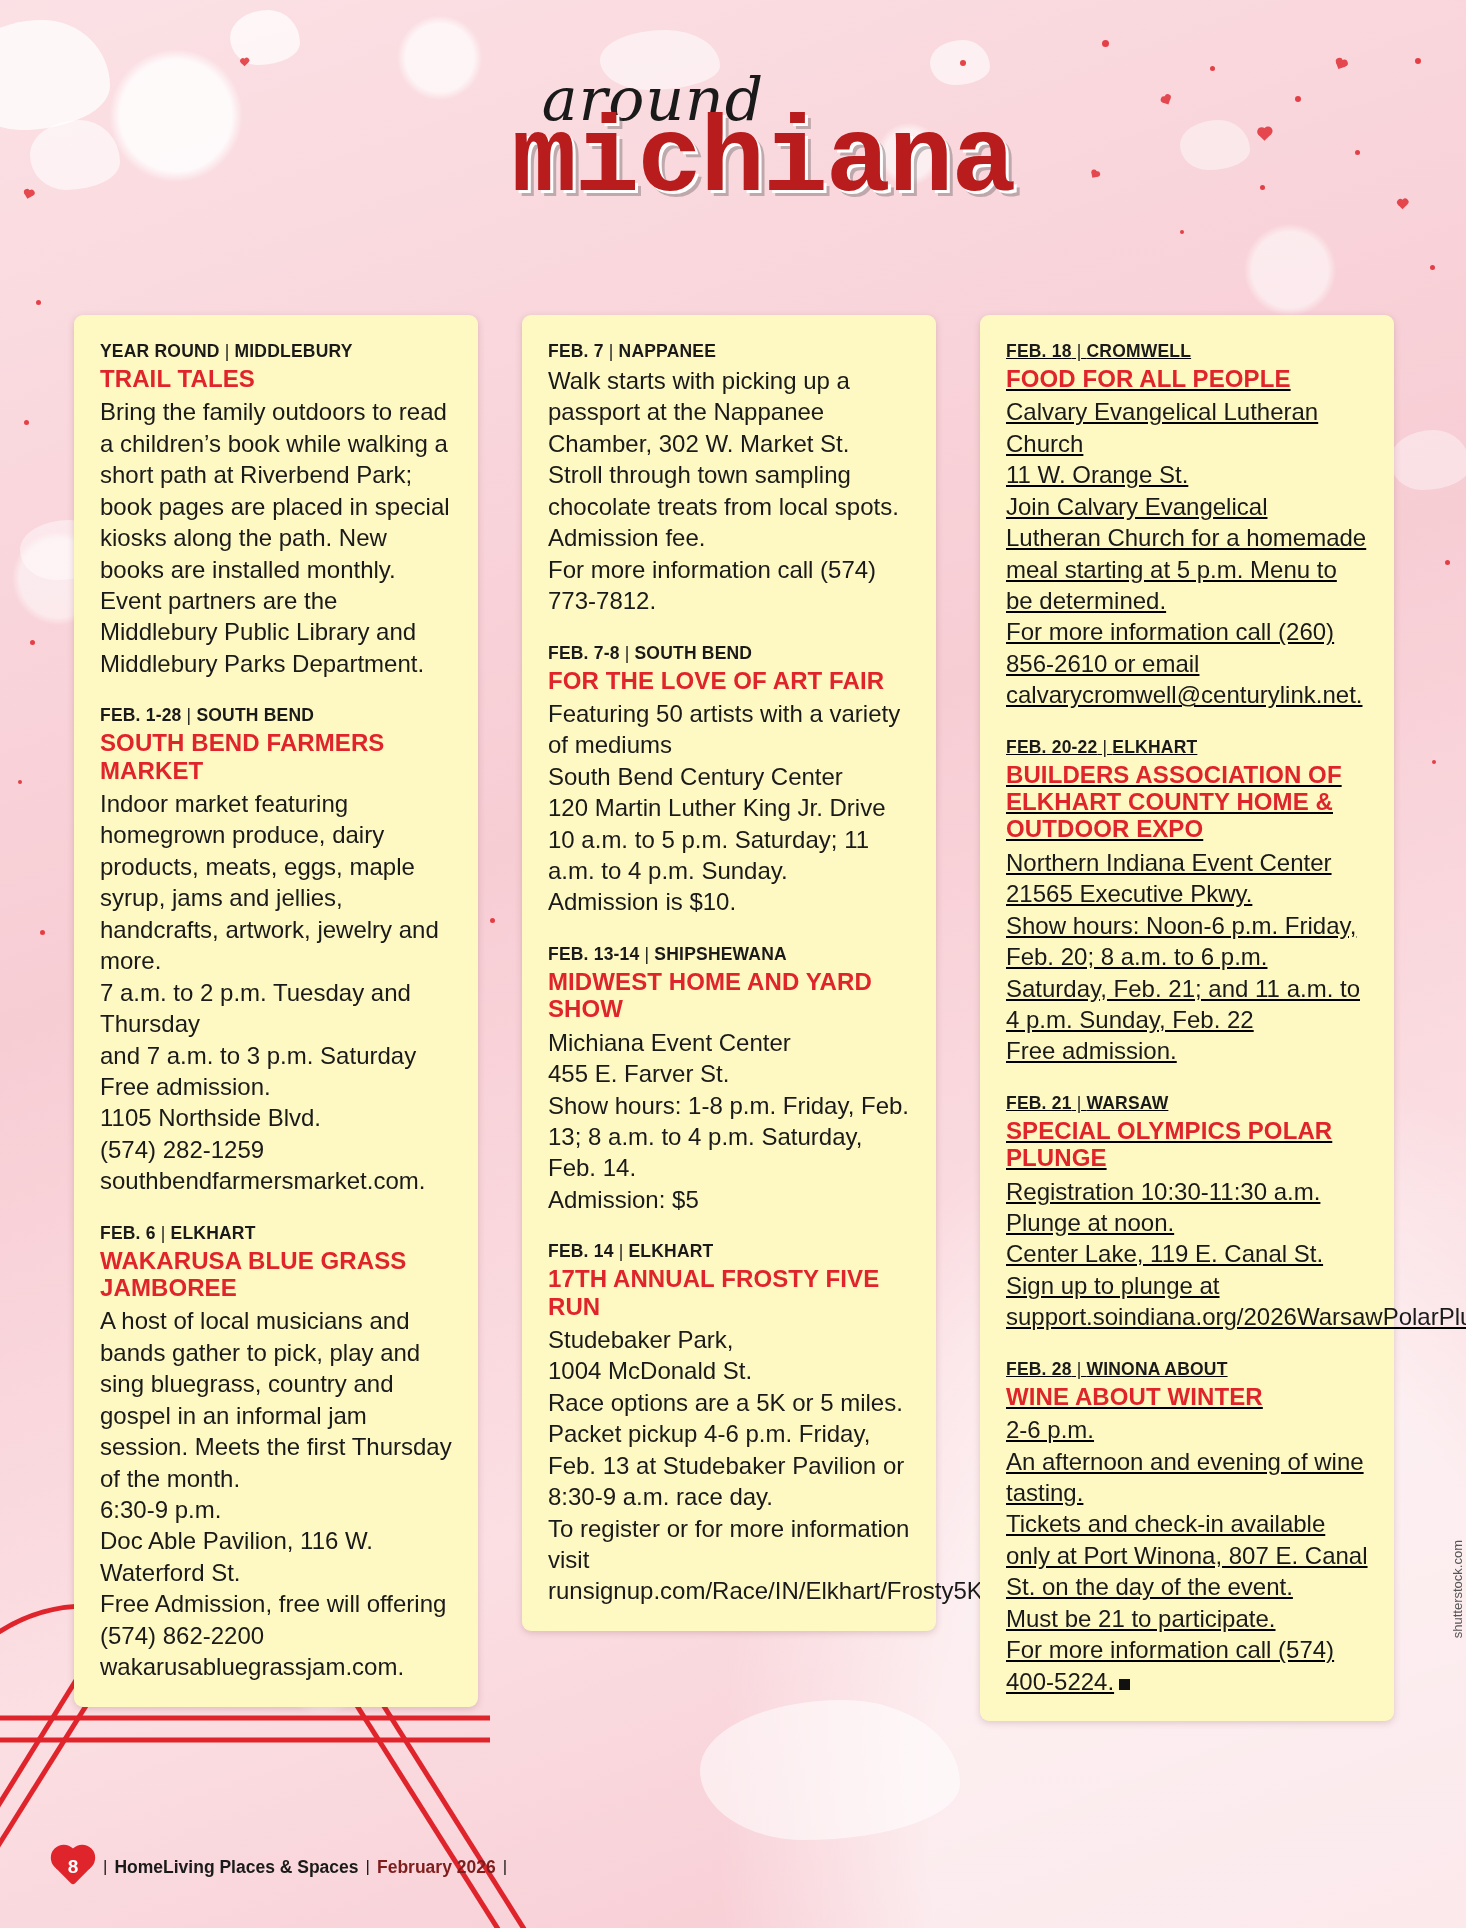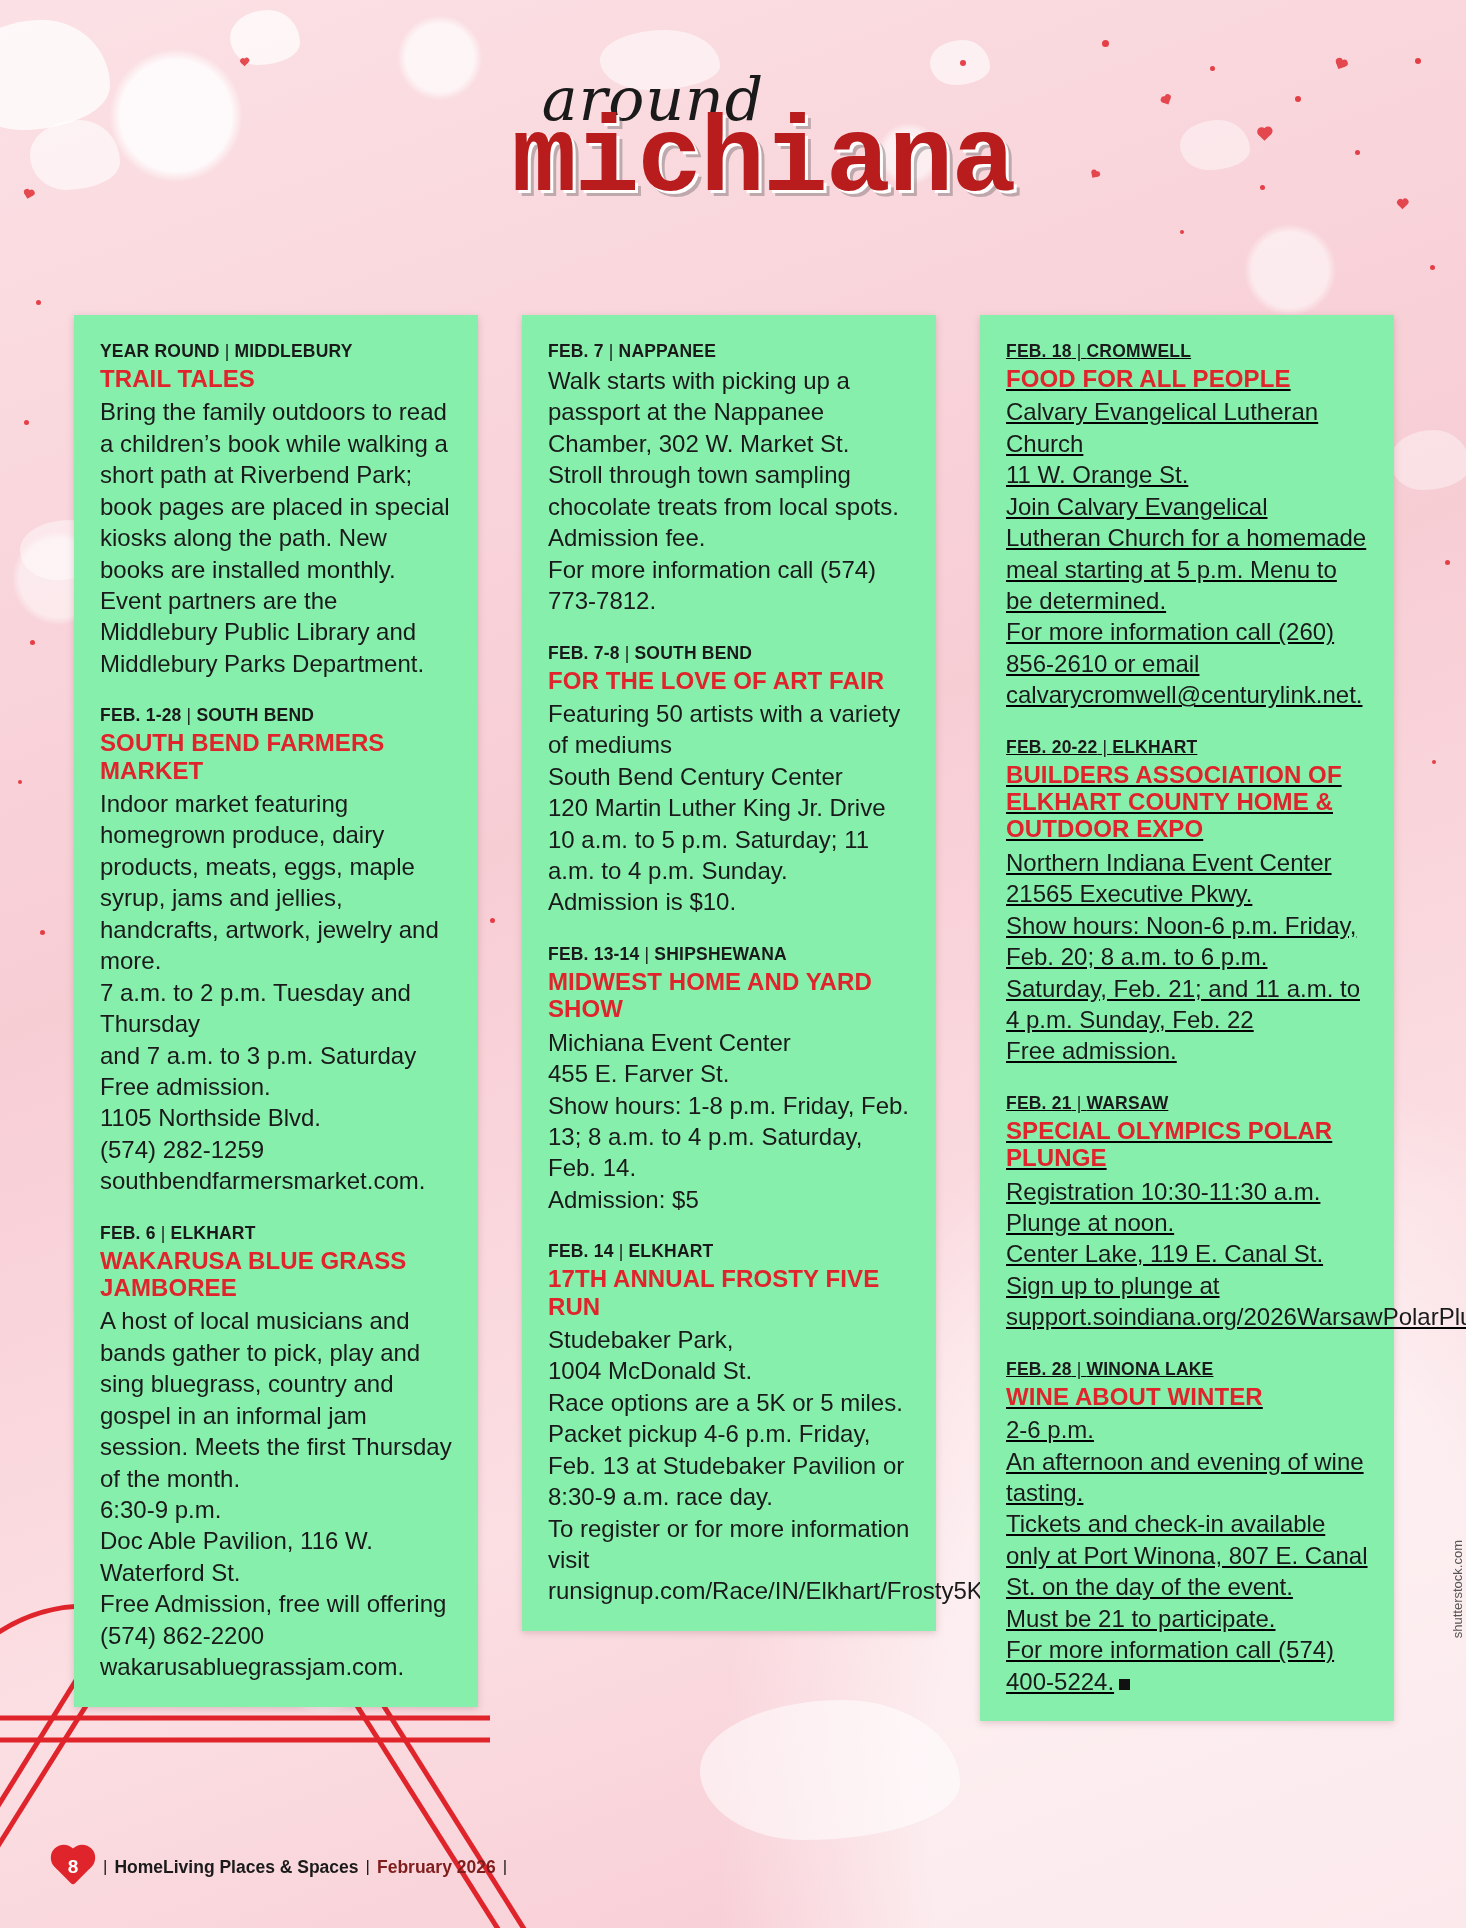--- a/index.html
+++ b/index.html
@@ -119,24 +119,25 @@
     top: 315px;
     left: 74px;
     width: 1320px;
     display: flex;
     gap: 44px;
     z-index: 3;
     align-items: flex-start;
   }
   .col {
     width: 410px;
-    background: #86efac;
+    background: #fef9c3;
     box-shadow: 0 2px 7px rgba(120, 60, 70, .22);
     padding: 26px 26px 24px 26px;
     box-sizing: border-box;
+    border-radius: 9px;
   }
   .col.c1 { width: 414px; }
   .col.c2 { width: 414px; }
   .col.c3 { width: 414px; text-decoration: underline; }
 
   .event { margin-bottom: 26px; }
   .event:last-child { margin-bottom: 0; }
 
   .meta {
     font-family: "Liberation Sans", sans-serif;
@@ -439,21 +440,21 @@
       <div class="title">SPECIAL OLYMPICS
 POLAR PLUNGE</div>
       <div class="body">Registration 10:30-11:30 a.m.
 Plunge at noon.
 Center Lake, 119 E. Canal St.
 Sign up to plunge at support.soindiana.org/2026WarsawPolarPlunge.</div>
     </div>
 
     <div class="event">
       <div class="meta">
-        <span>FEB. 28</span><span class="sep"> | </span><span>WINONA LAKE</span>
+        <span>FEB. 28</span><span class="sep"> | </span><span>WINONA ABOUT</span>
       </div>
       <div class="title">WINE ABOUT WINTER</div>
       <div class="body"><span>2-6 p.m.
 An afternoon and evening of wine tasting.
 Tickets and check-in available only at Port Winona, 807 E. Canal St. on the day of the event.
 Must be 21 to participate.
 For more information call (574) 400-5224.</span><span class="endmark"></span></div>
     </div>
 
   </div>

